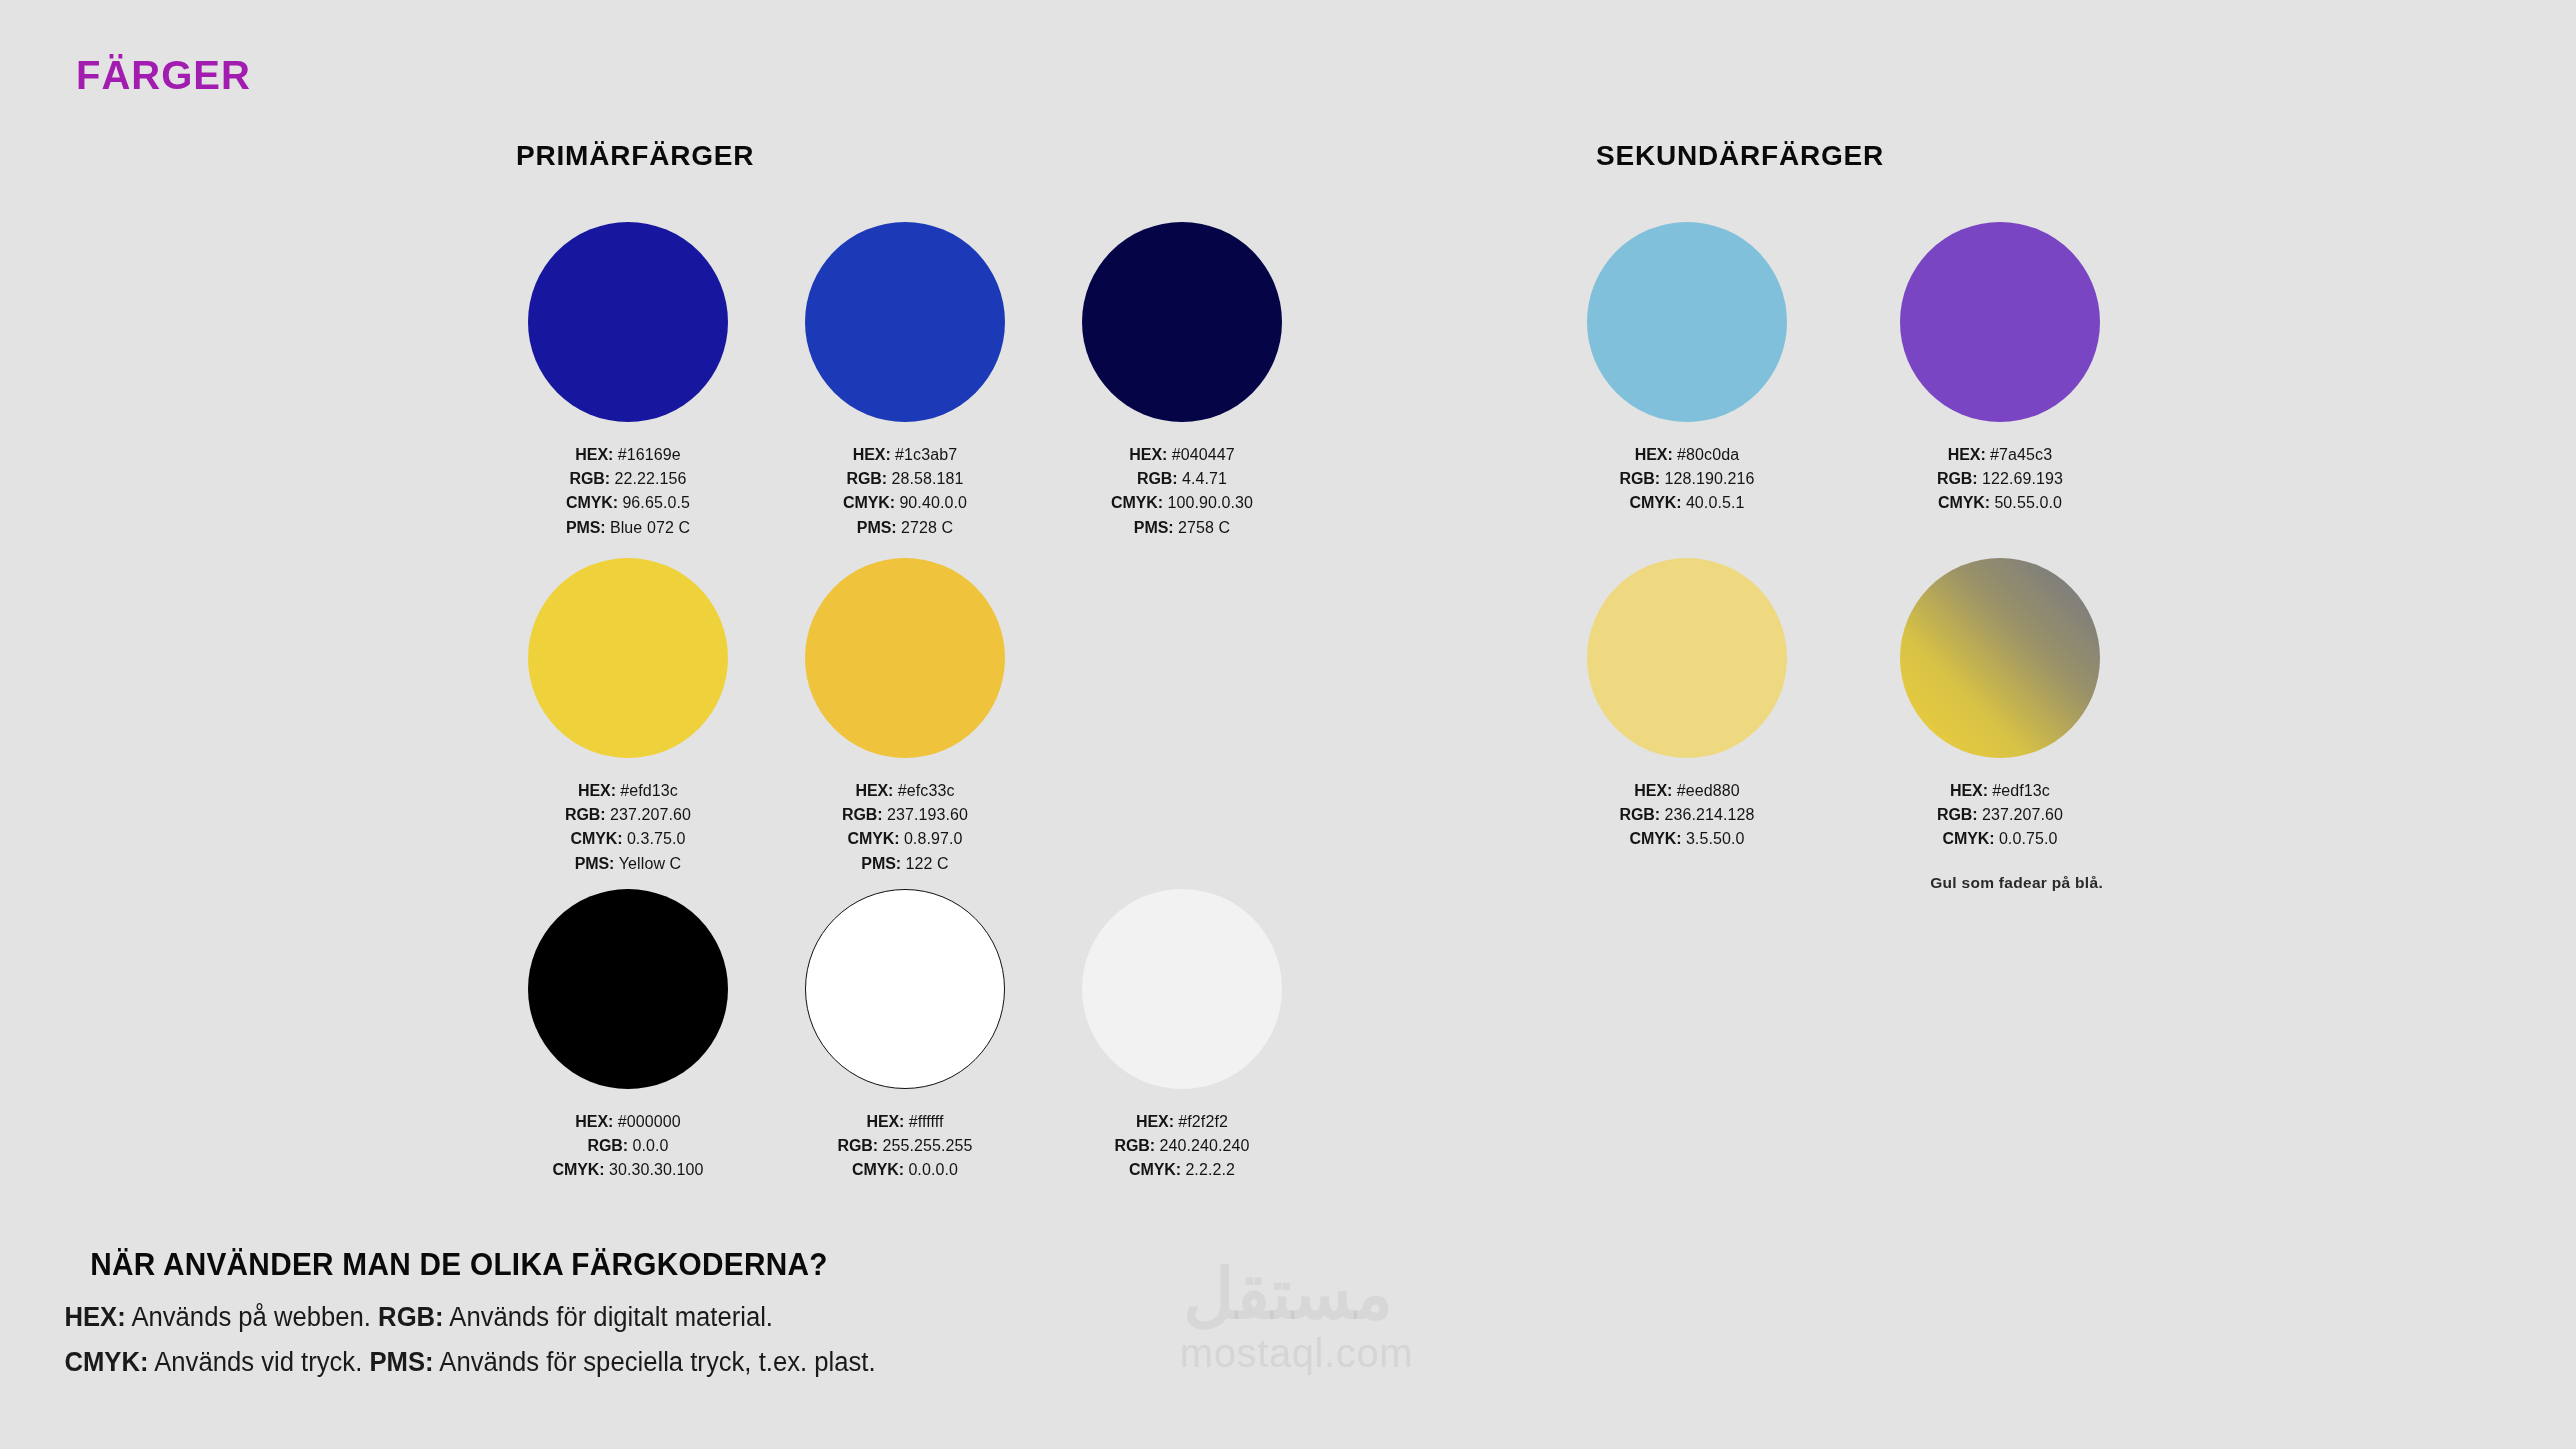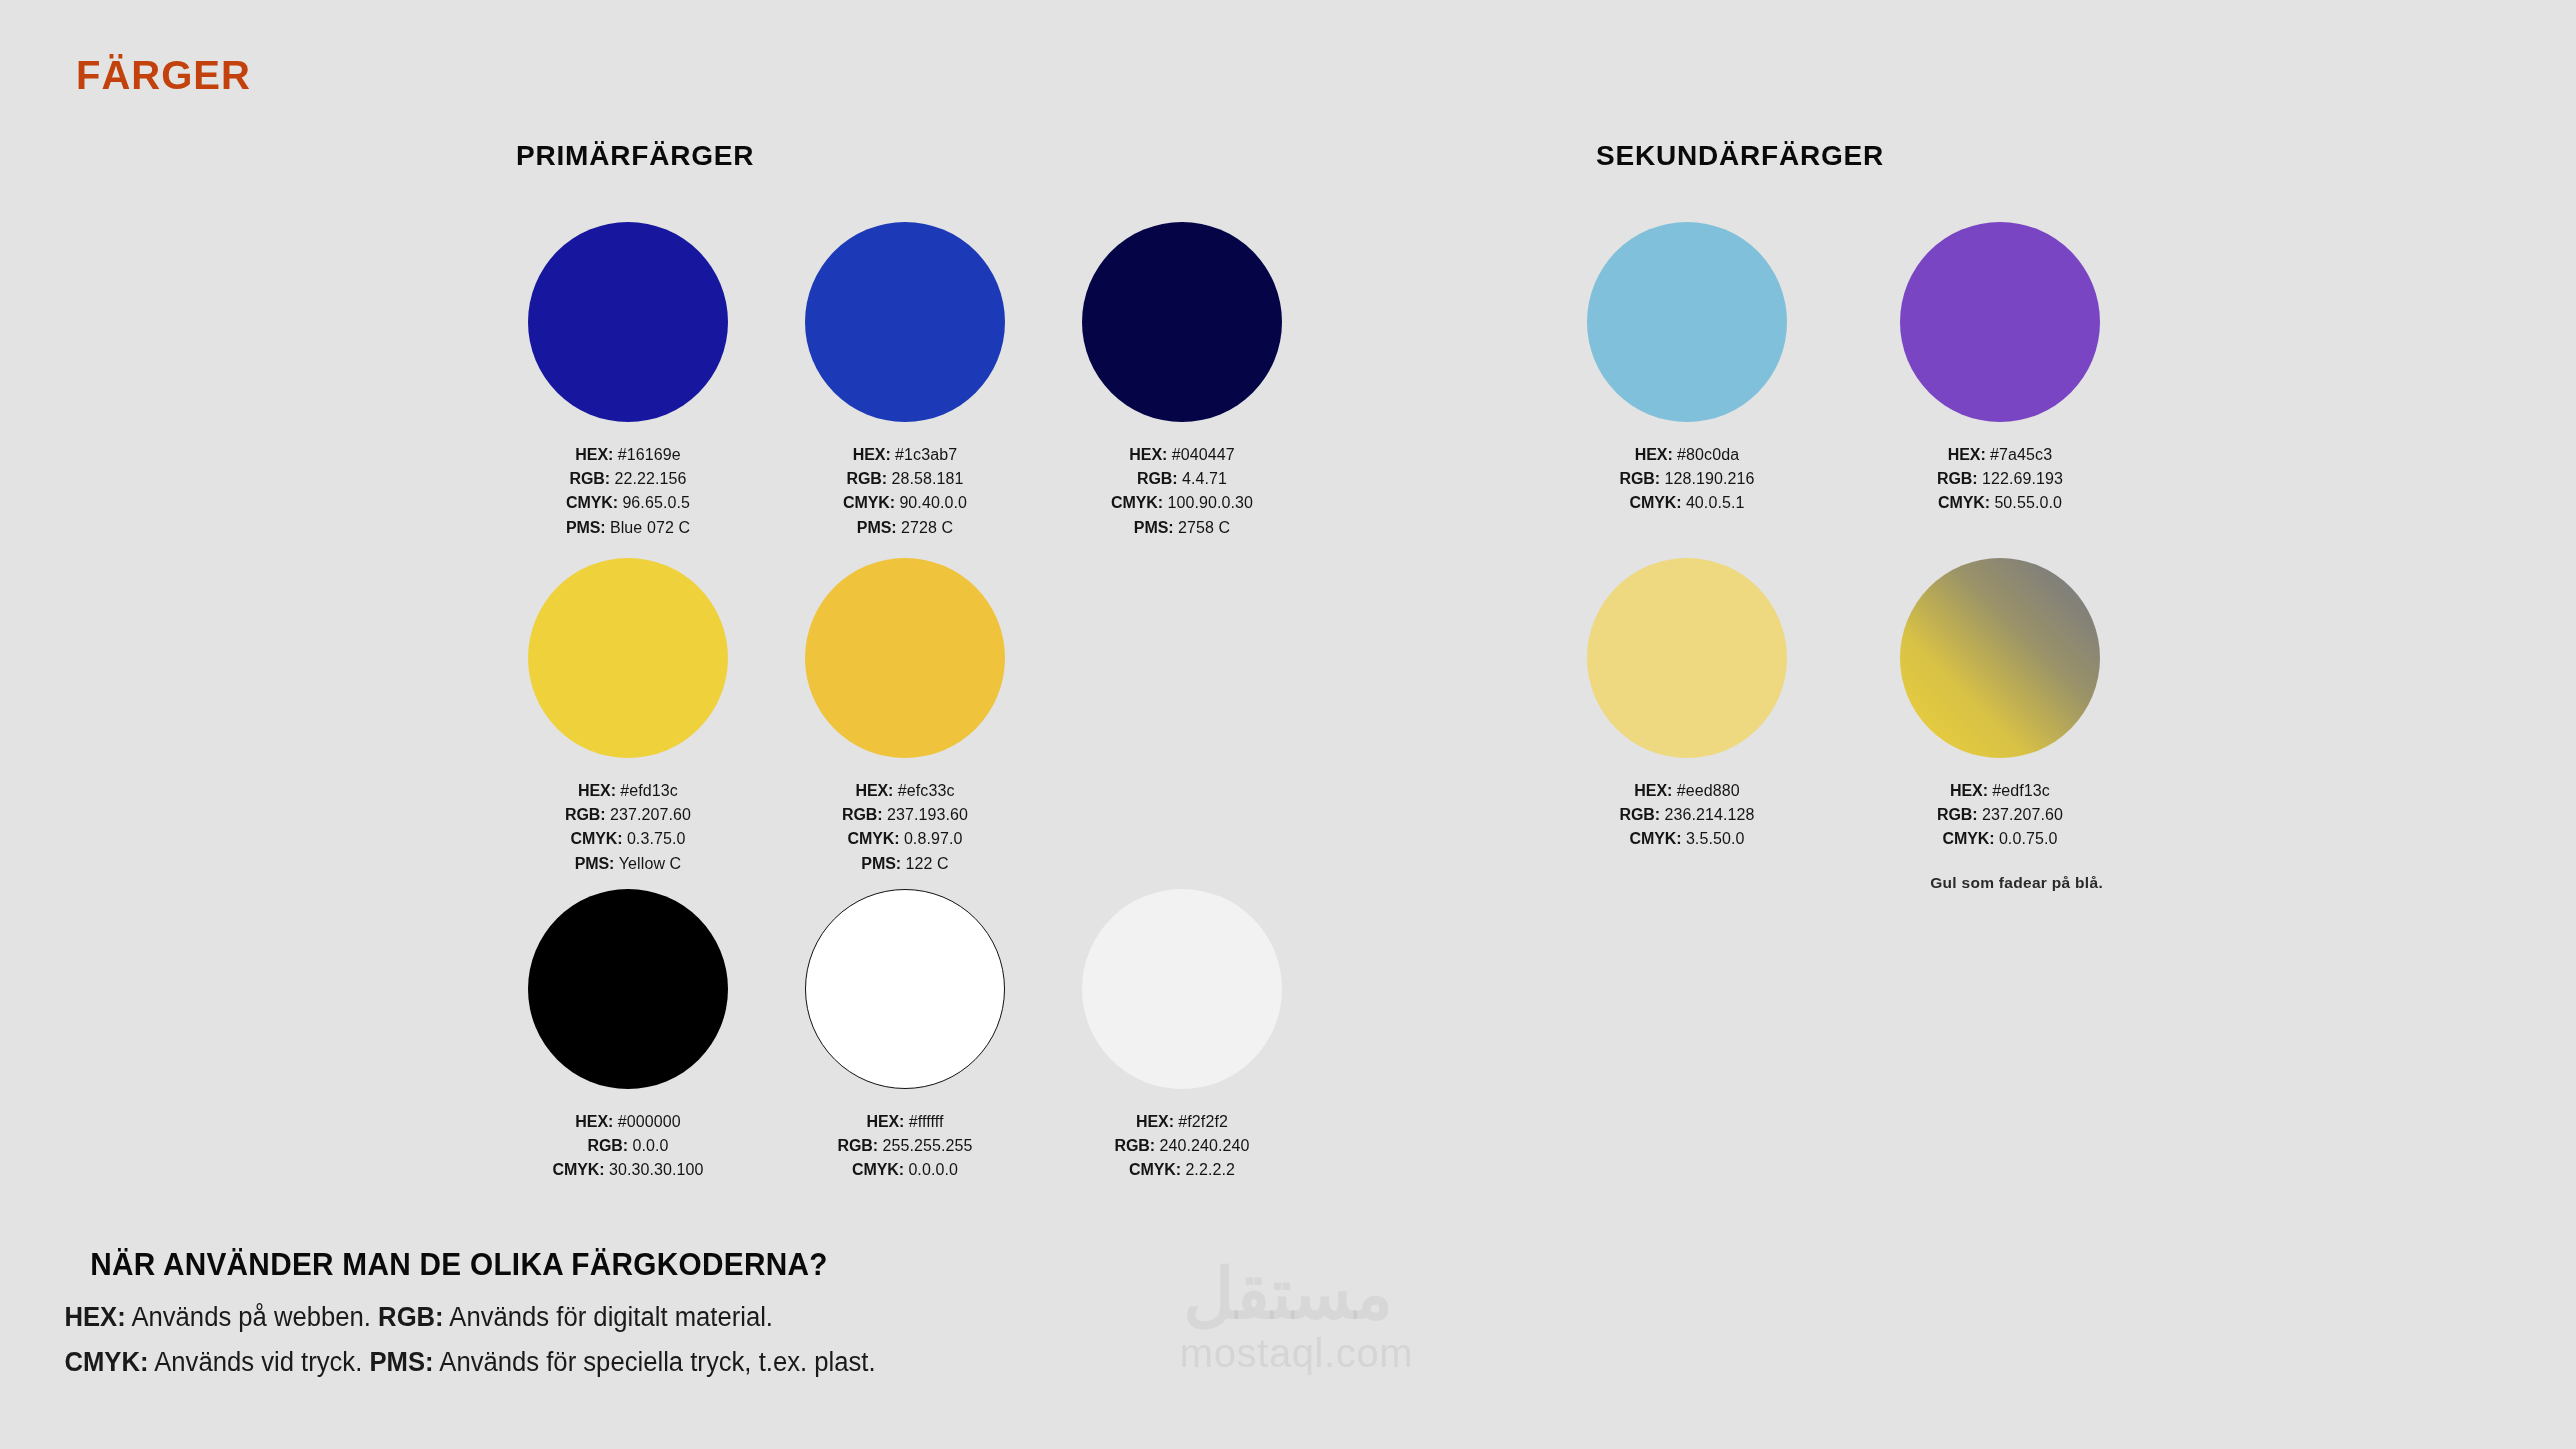--- a/index.html
+++ b/index.html
@@ -23,21 +23,21 @@
   }
 
   
   .page-title {
     position: absolute;
     left: 76px;
     top: 55px;
     font-size: 40px;
     font-weight: 900;
     letter-spacing: 1px;
-    color: #c2410c;
+    color: #a21caf;
     line-height: 1;
     white-space: nowrap;
   }
 
   
   .group-heading {
     position: absolute;
     font-size: 28px;
     font-weight: 700;
     letter-spacing: 0.8px;

